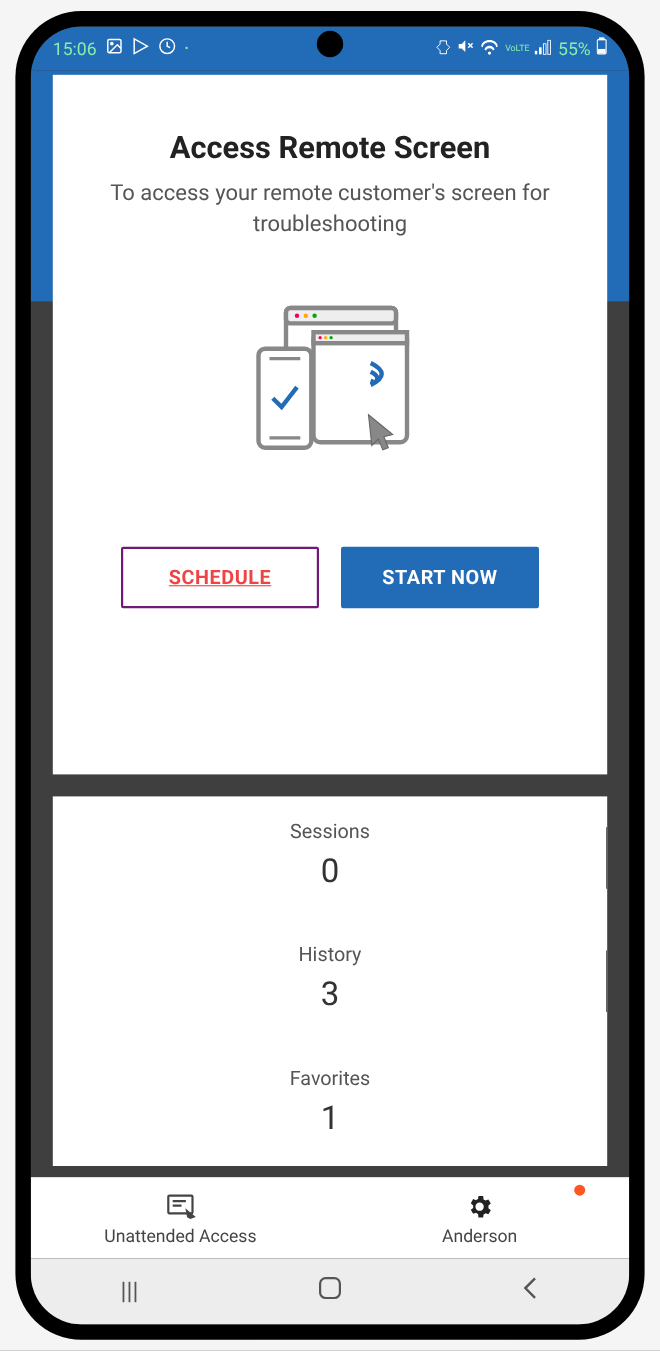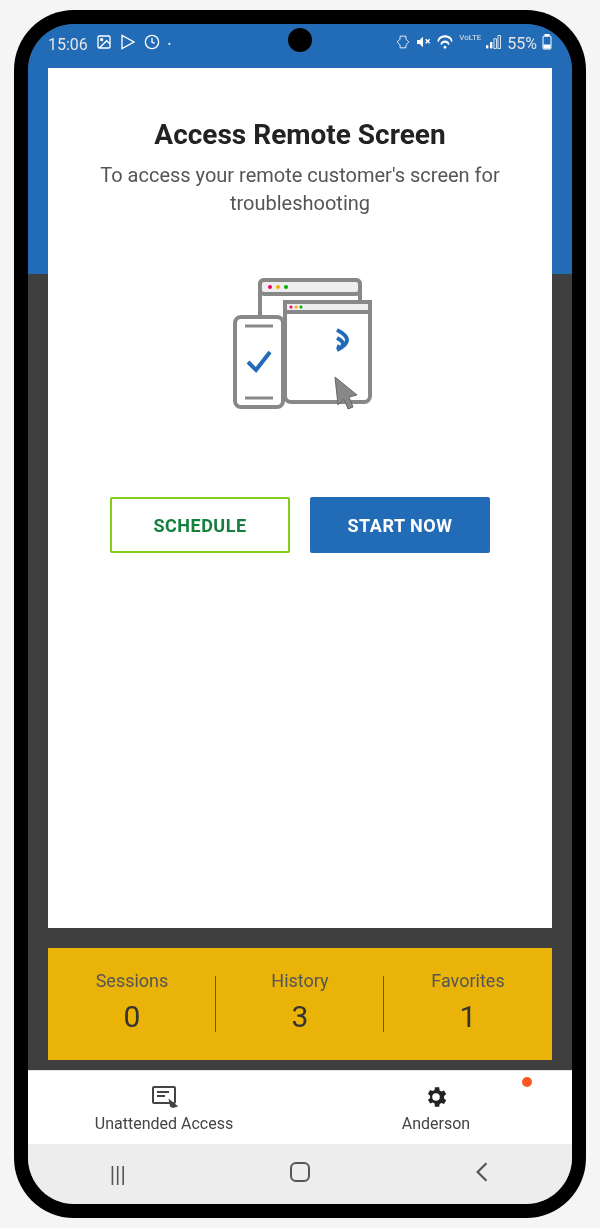--- a/index.html
+++ b/index.html
@@ -19,29 +19,29 @@
     background: #3f3f3f;
     border-radius: 46px;
     overflow: hidden;
     position: relative;
     display: flex;
     flex-direction: column;
   }
   .status-bar {
     height: 40px;
     background: #226bb6;
-    color: #e5e5e5;
+    color: #86efac;
     display: flex;
     align-items: center;
     padding: 0 20px;
     font-size: 16px;
     justify-content: space-between;
   }
   .status-left { display: flex; gap: 8px; align-items: center; }
-  .status-right { display: flex; gap: 5px; }
+  .status-right { display: flex; gap: 5px; align-items: center; }
   .camera-hole {
     position: absolute;
     top: 18px; left: 50%;
     transform: translateX(-50%);
     width: 24px; height: 24px;
     background: #000;
     border-radius: 50%;
     z-index: 10;
   }
   .header {
@@ -91,29 +91,30 @@
   .illustration { width: 180px; height: 180px; margin-bottom: 60px; display:flex; align-items:center; justify-content:center; }
 
   .button-row { display: flex; gap: 20px; justify-content: center; width: 100%; }
   .btn-outline, .btn-fill {
     flex: 1; max-width: 180px;
     height: 56px;
     display: flex; align-items: center; justify-content: center;
     font-size: 18px; font-weight: 700; letter-spacing: 0.5px;
     border-radius: 2px;
   }
-  .btn-outline { border: 2px solid #84cc16; color: #15803d; background: #fff; }
+  .btn-outline { border: 2px solid #701a75; color: #ef4444; background: #fff; text-decoration: underline; }
   .btn-fill { background: #226bb6; color: #fff; border: 2px solid #226bb6; }
 
   .stats-card {
-    background: #eab308;
+    background: #ffffff;
     margin: 20px 20px 10px 20px;
     display: flex;
     position: relative;
     z-index: 1;
+    flex-direction: column;
   }
   .stat {
     flex: 1;
     text-align: center;
     padding: 22px 0 26px 0;
     position: relative;
   }
   .stat:not(:last-child)::after {
     content: '';
     position: absolute;

